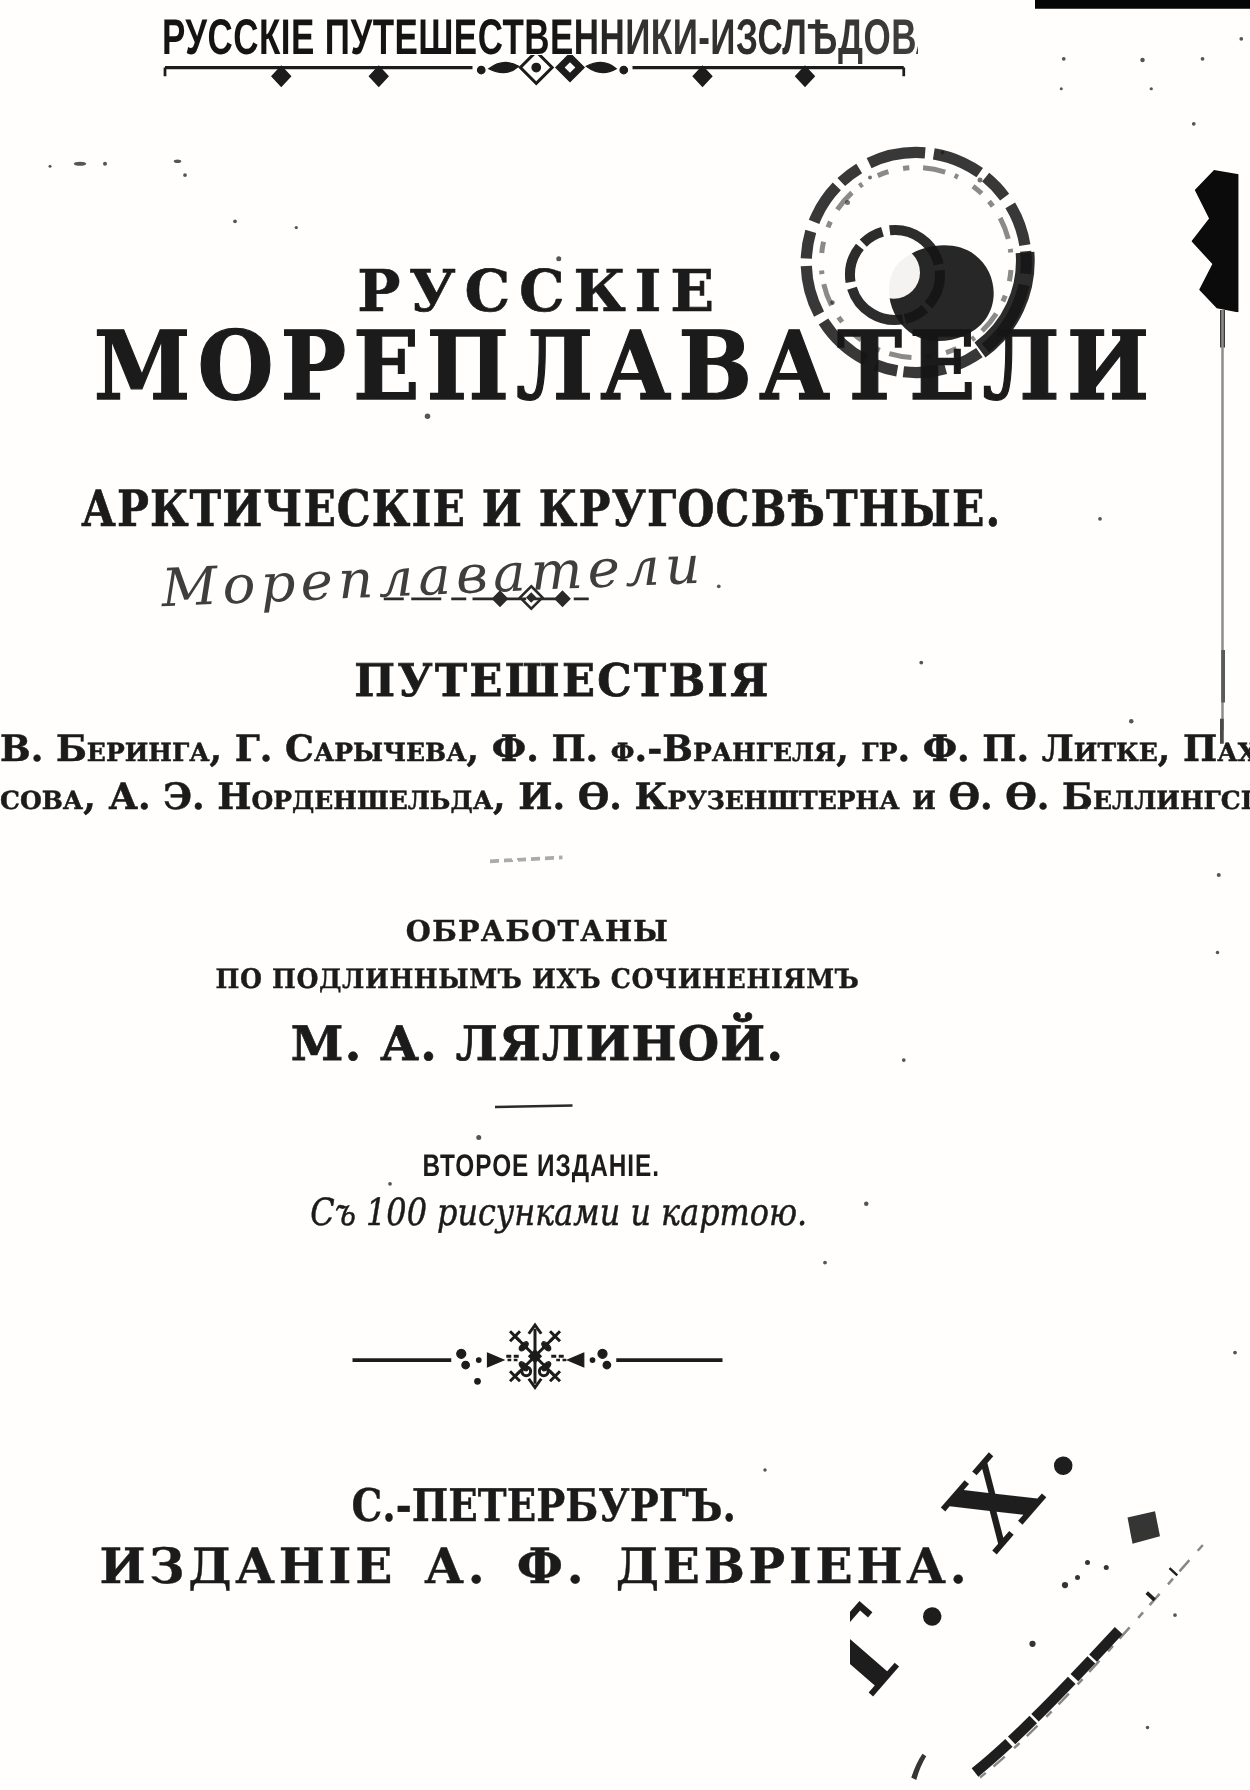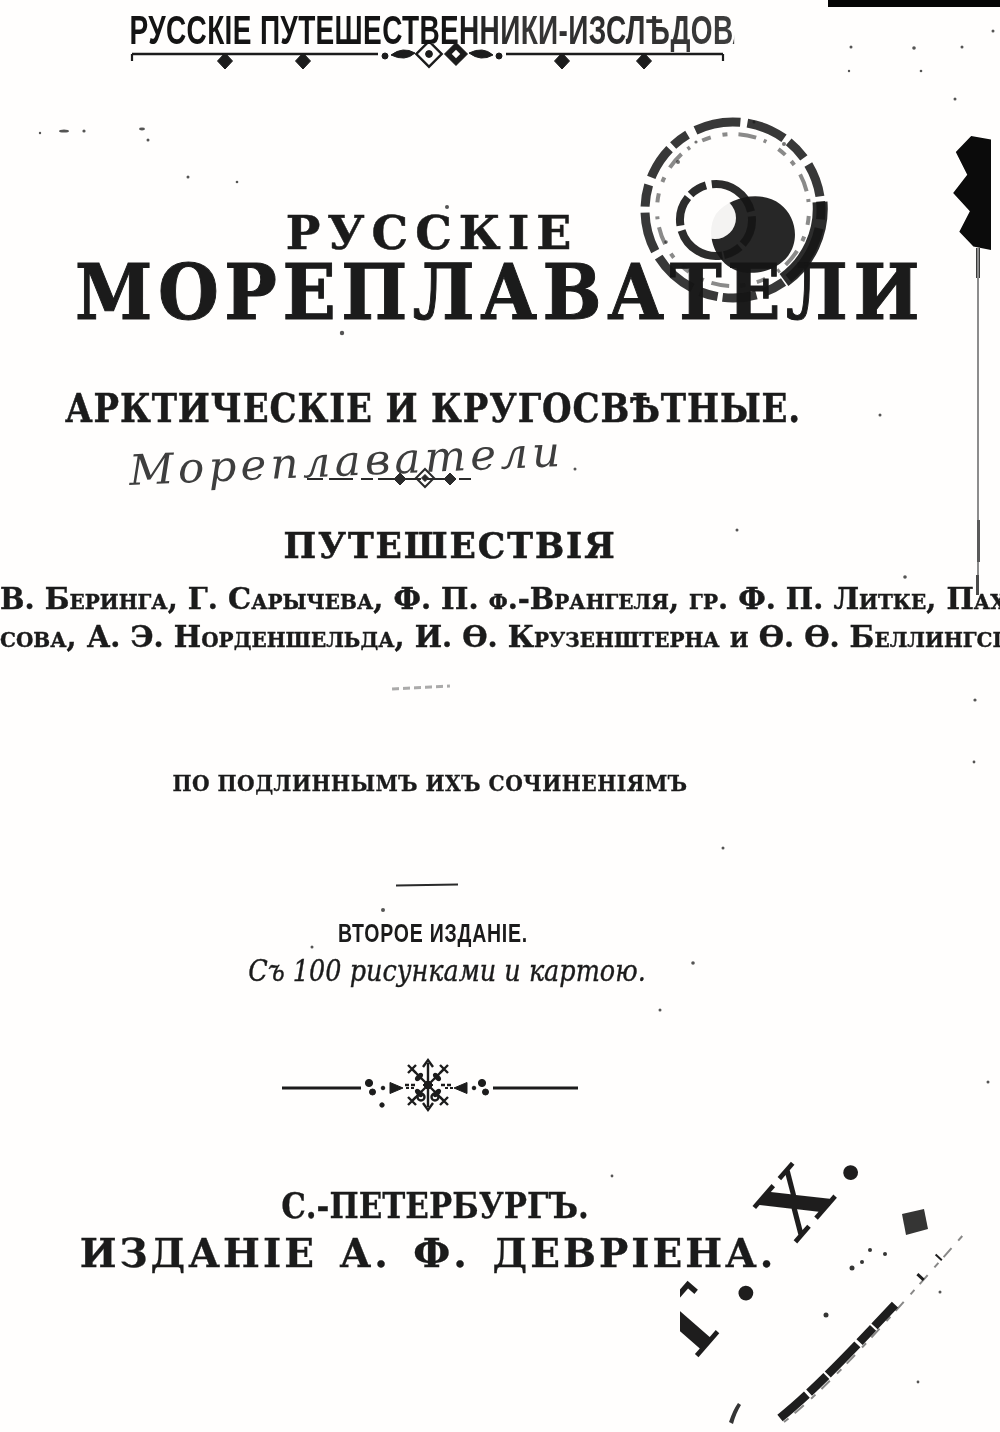--- a/index.html
+++ b/index.html
@@ -188,21 +188,23 @@
   <div class="abs handwriting">Мореплаватели</div>
 
   <div class="abs ctr section-heading">ПУТЕШЕСТВІЯ</div>
   <div class="abs ctr voyagers">
     <div>В. Беринга, Г. Сарычева, Ф. П. ф.-Врангеля, гр. Ф. П. Литке, Пахту-</div>
     <div>сова, А. Э. Норденшельда, И. Ѳ. Крузенштерна и Ѳ. Ѳ. Беллингсгаузена.</div>
   </div>
 
   <div class="abs smudge"></div>
 
+  <div class="abs ctr byline-1">ОБРАБОТАНЫ</div>
   <div class="abs ctr byline-2">ПО ПОДЛИННЫМЪ ИХЪ СОЧИНЕНІЯМЪ</div>
+  <div class="abs ctr editor">М. А. ЛЯЛИНОЙ.</div>
   <div class="abs editor-rule"></div>
 
   <div class="abs ctr edition">ВТОРОЕ ИЗДАНІЕ.</div>
   <div class="abs ctr illustrations">Съ 100 рисунками и картою.</div>
 
   <svg class="abs" style="top:1052px;left:277px" width="306" height="62" viewBox="0 0 306 62">
     <g stroke="#1c1c1c" fill="#1c1c1c">
       <path d="M5 36 H84" stroke-width="3" fill="none"></path>
       <circle cx="92" cy="31" r="3.6"></circle>
         <circle cx="95.5" cy="40" r="3"></circle>

